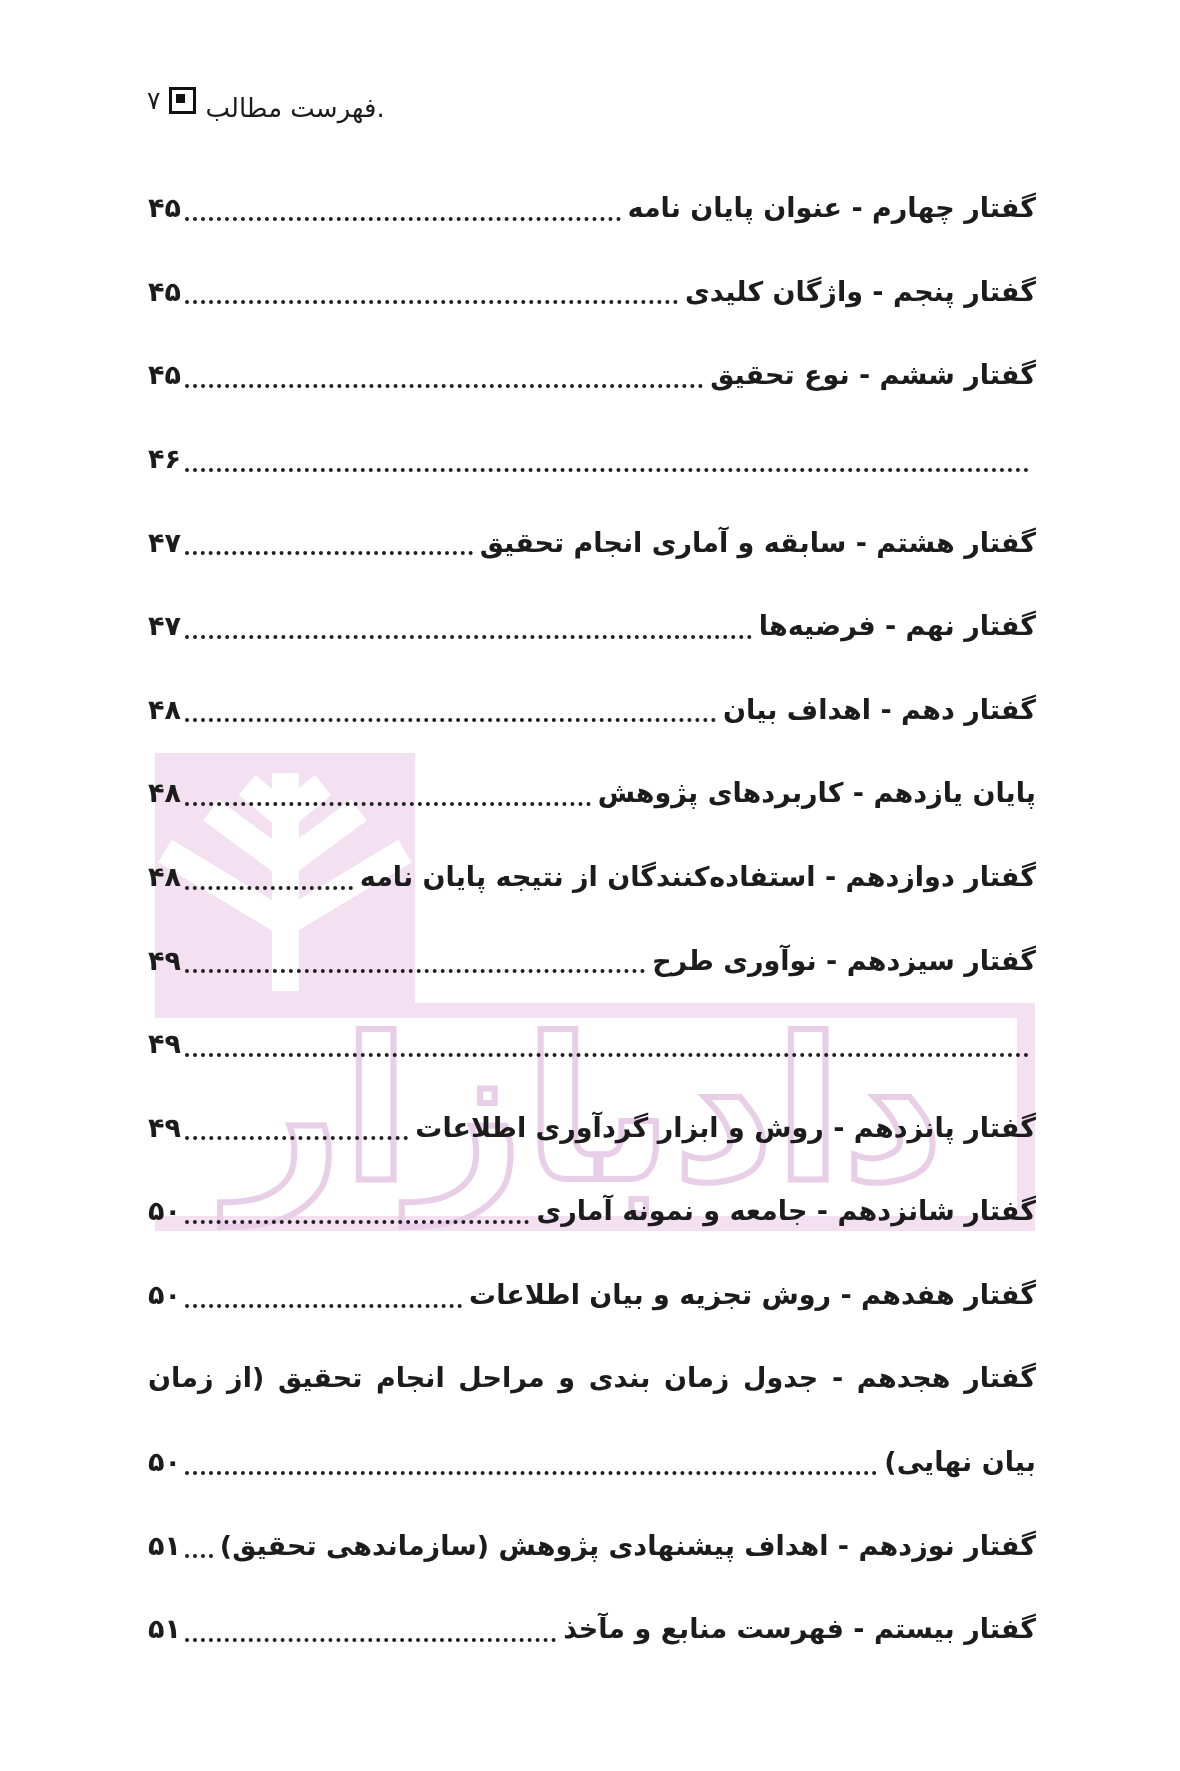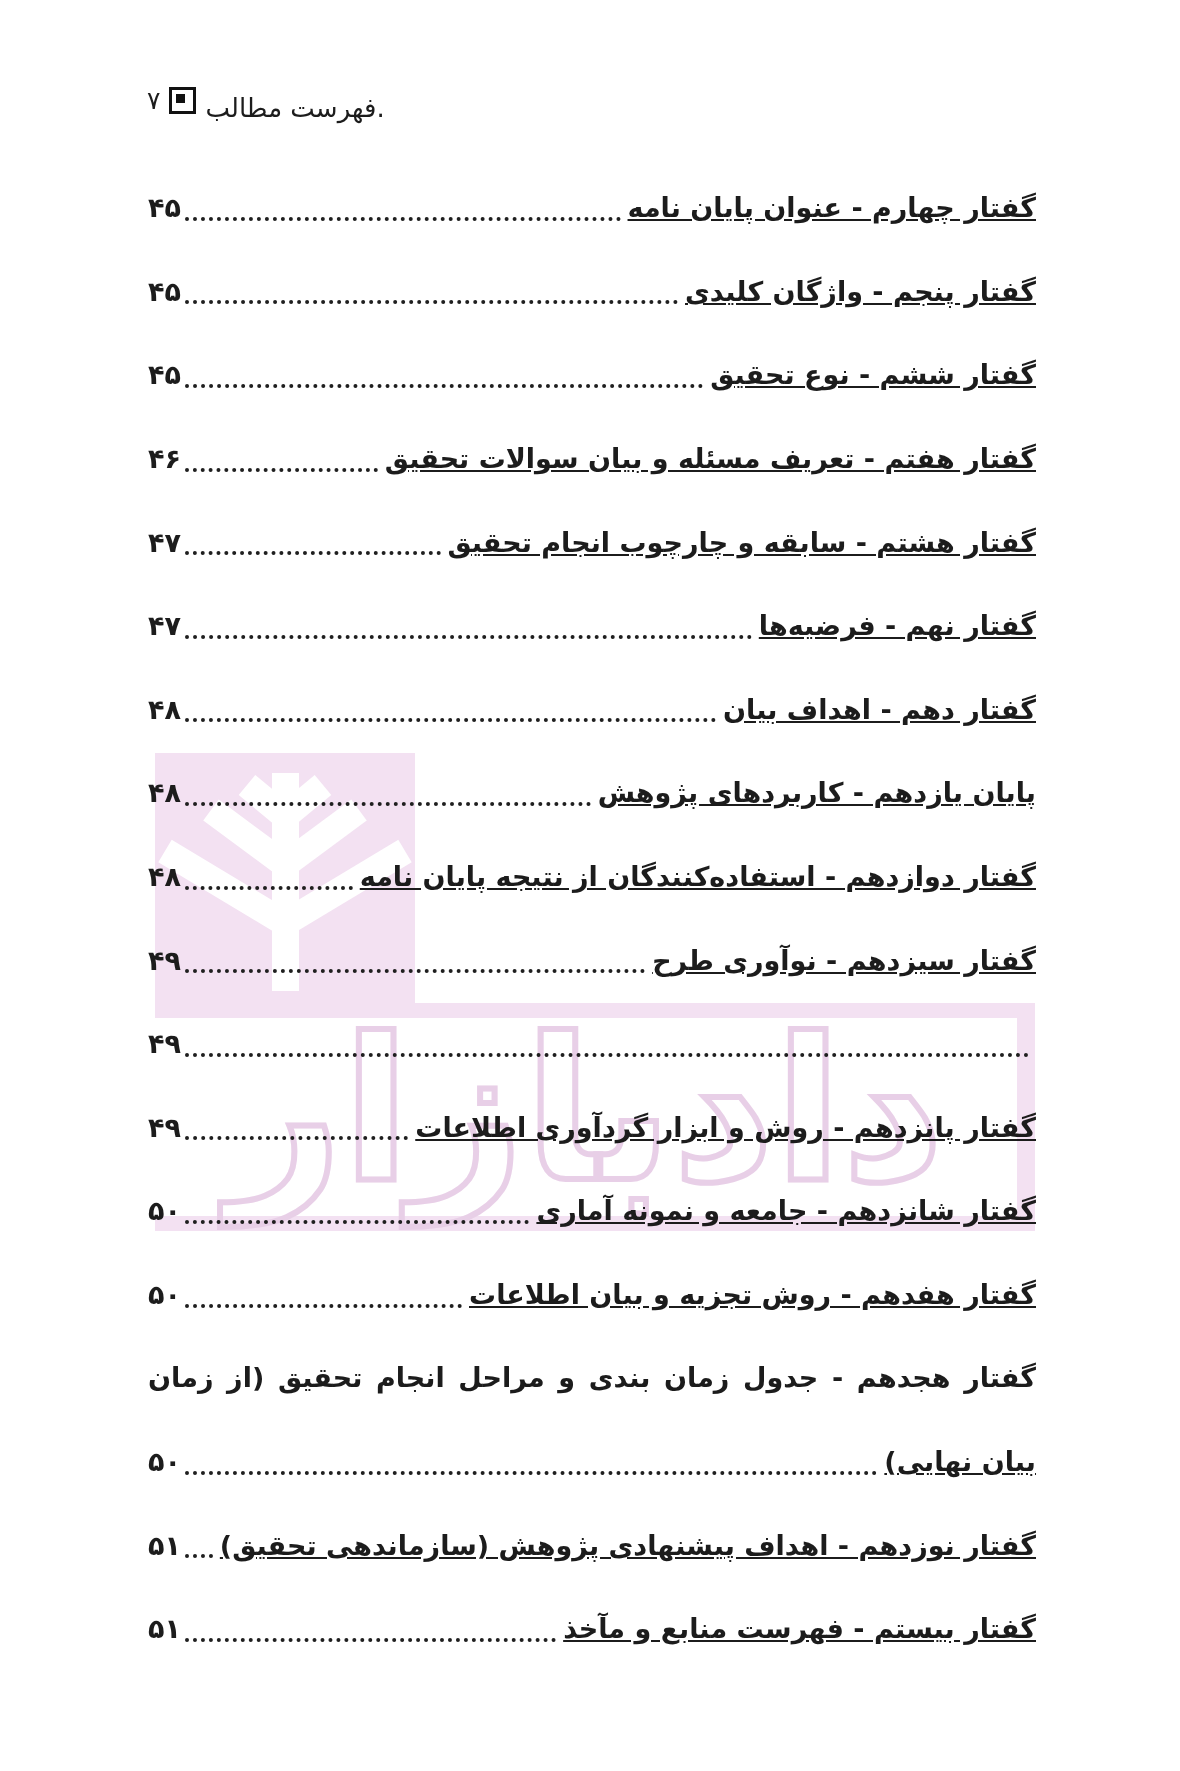--- a/index.html
+++ b/index.html
@@ -68,21 +68,20 @@
     z-index:1;
     font-size:27px;font-weight:700;
   }
   .row{
     height:83.6px;
     display:flex;direction:rtl;align-items:center;
   }
   .row .title{
     white-space:nowrap;flex:0 0 auto;
     unicode-bidi:isolate;
-    text-decoration:underline;
   }
   .row .leader{
     flex:1 1 auto;
     border-bottom:4px dotted #1f1f1f;
     margin:0 7px 0 4px;
     align-self:center;
     transform:translateY(11px);
     height:0;
   }
   .row .pg{
@@ -138,26 +137,25 @@
         <span class="title">گفتار پنجم - واژگان کلیدی</span>
         <span class="leader"></span>
         <span class="pg">۴۵</span>
       </div>
       <div class="row">
         <span class="title">گفتار ششم - نوع تحقیق</span>
         <span class="leader"></span>
         <span class="pg">۴۵</span>
       </div>
       <div class="row">
-        <span class="title">گفتار هفتم - تعریف مسئله و بیان سوالات تحقیق</span>
         <span class="leader"></span>
         <span class="pg">۴۶</span>
       </div>
       <div class="row">
-        <span class="title">گفتار هشتم - سابقه و چارچوب انجام تحقیق</span>
+        <span class="title">گفتار هشتم - سابقه و آماری انجام تحقیق</span>
         <span class="leader"></span>
         <span class="pg">۴۷</span>
       </div>
       <div class="row">
         <span class="title">گفتار نهم - فرضیه‌ها</span>
         <span class="leader"></span>
         <span class="pg">۴۷</span>
       </div>
       <div class="row">
         <span class="title">گفتار دهم - اهداف بیان</span>

